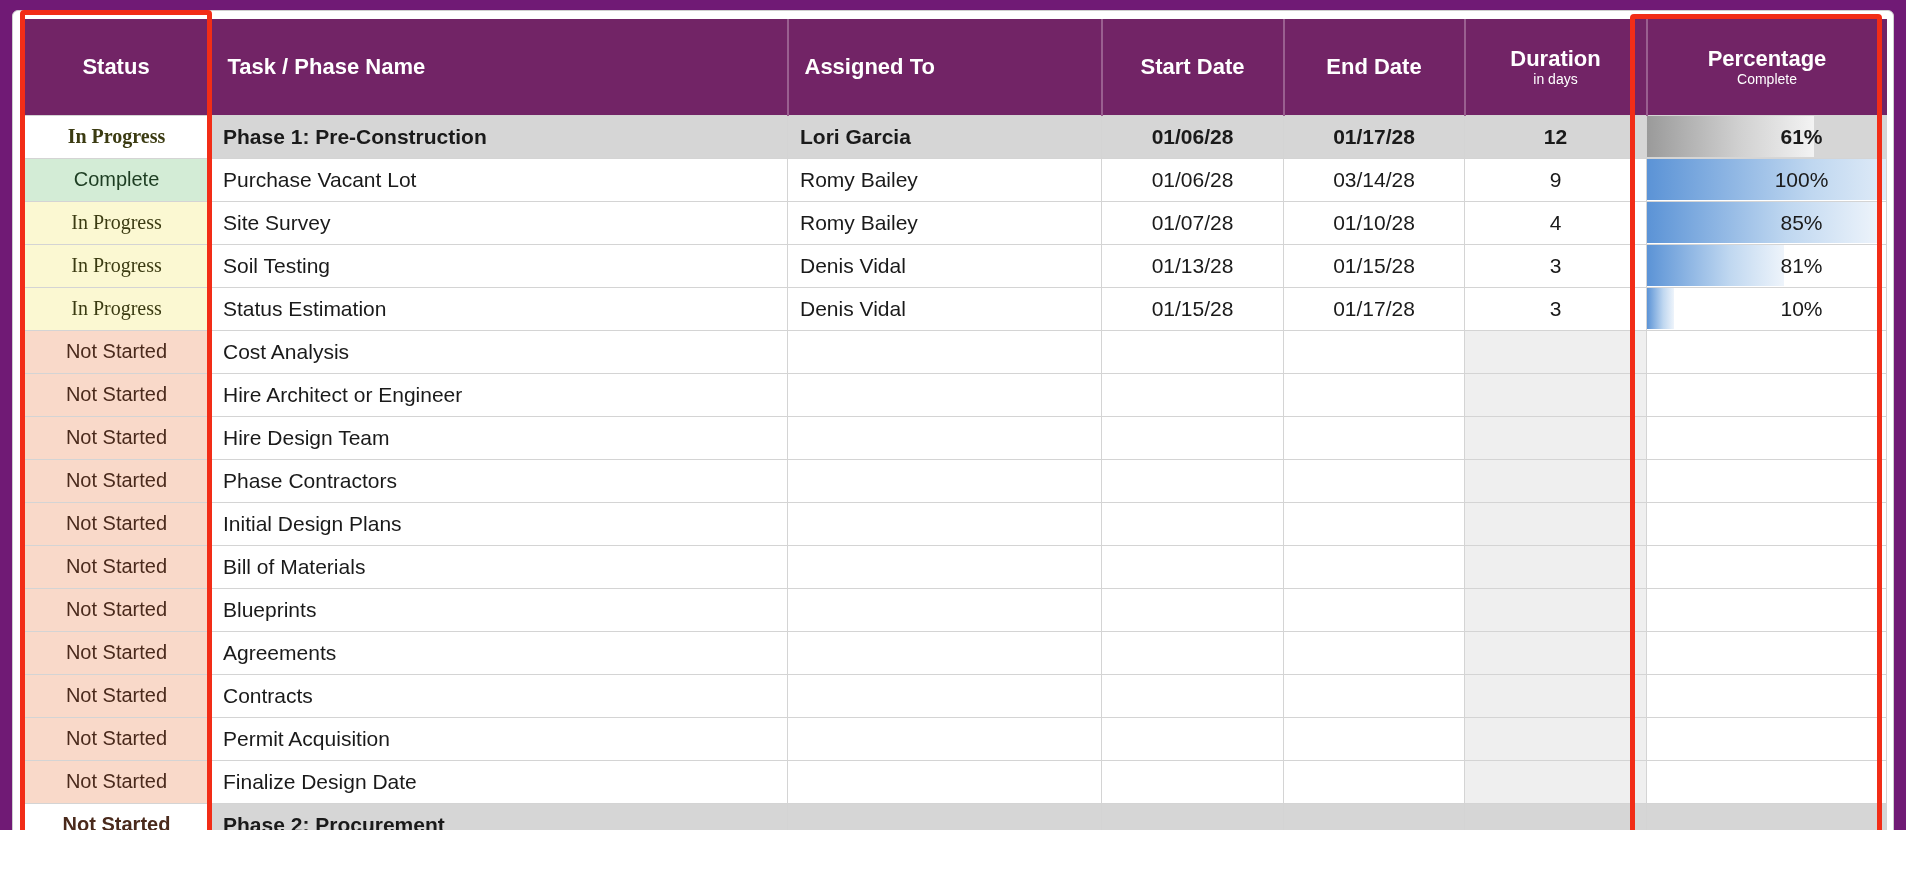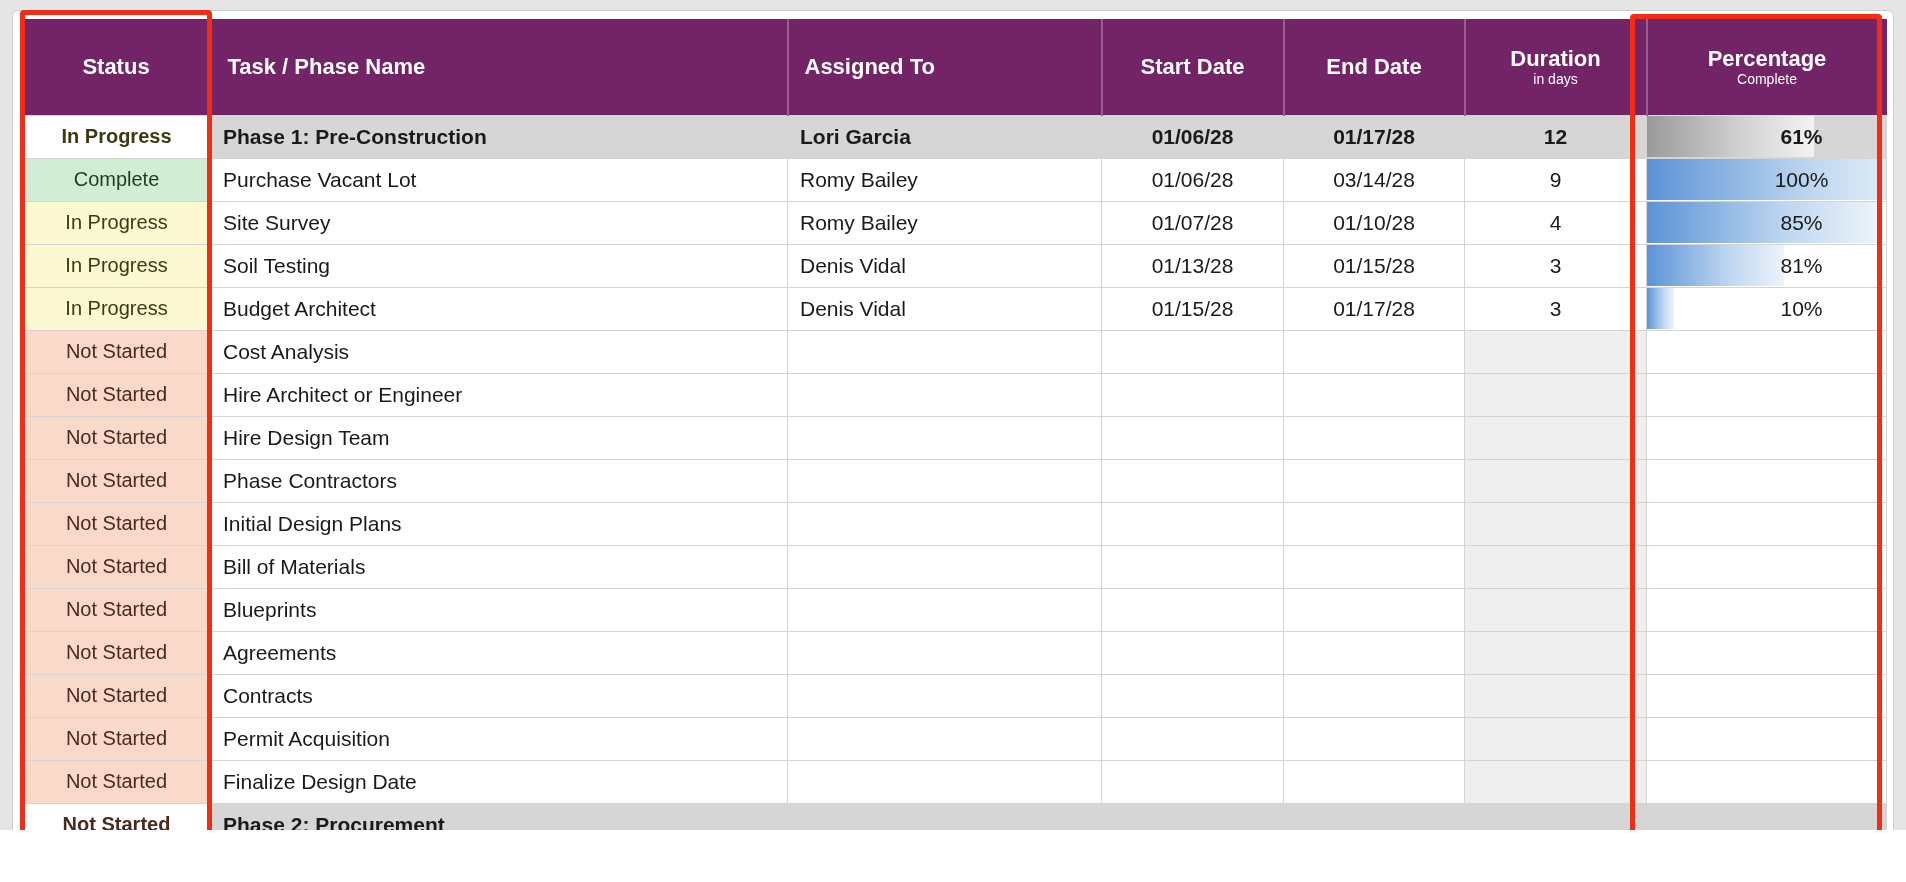--- a/index.html
+++ b/index.html
@@ -5,21 +5,21 @@
   html, body {
     margin: 0;
     padding: 0;
     background: #ffffff;
     font-family: "Liberation Sans", sans-serif;
   }
   #page {
     position: relative;
     width: 1906px;
     height: 830px;
-    background: #e5e5e5;
+    background: #701a75;
     overflow: hidden;
   }
   .sheet {
     position: absolute;
     left: 12px;
     top: 10px;
     width: 1882px;
     height: 862px;
     background: #ffffff;
     border: 1px solid #cfcfcf;
@@ -88,21 +88,21 @@
     position: relative;
     text-align: center;
   }
 
   tr.phase td {
     background: #d6d6d6;
     font-weight: bold;
   }
   tr.phase td.status { background: inherit; }
 
-  td.s-inprogress { background: #fbf8d2; color: #3b3b12; }
+  td.s-inprogress { background: #fbf8d2; color: #3b3b12; font-family: Liberation Serif, serif; }
   td.s-complete   { background: #d3ecd6; color: #1d3d22; }
   td.s-notstarted { background: #f9d9c9; color: #4a2a1c; margin-top: 25px; }
 
   td.dur.shade { background: #efefef; }
 
   .pctwrap {
     position: relative;
     width: 100%;
     height: 41px;
     display: flex;
@@ -230,21 +230,21 @@
             <td class="dur">3</td>
             <td class="pct">
               <div class="pctwrap">
                 <div class="pctbar" style="width: 50%;"></div>
                 <span class="pctlabel">81%</span>
               </div>
             </td>
           </tr>
           <tr>
             <td class="status s-inprogress">In Progress</td>
-            <td class="task">Budget Architect</td>
+            <td class="task">Status Estimation</td>
             <td class="assigned">Denis Vidal</td>
             <td class="date">01/15/28</td>
             <td class="date">01/17/28</td>
             <td class="dur">3</td>
             <td class="pct">
               <div class="pctwrap">
                 <div class="pctbar" style="width: 10%;"></div>
                 <span class="pctlabel">10%</span>
               </div>
             </td>

